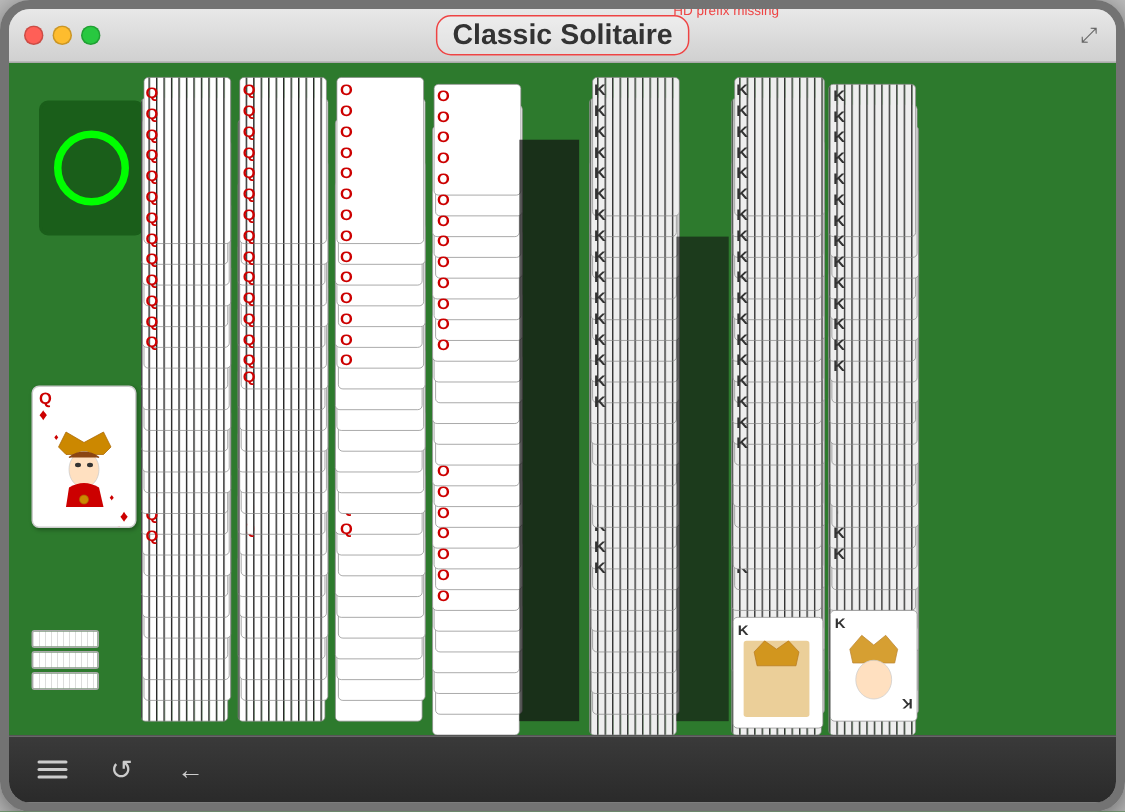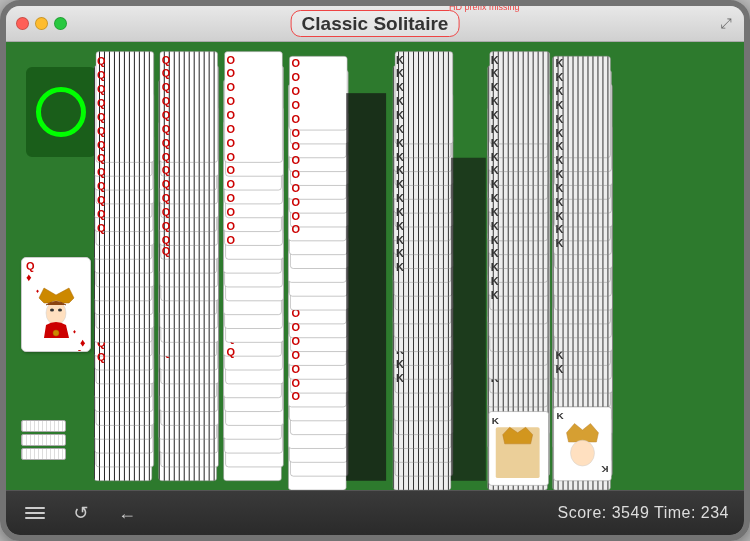--- a/index.html
+++ b/index.html
@@ -719,15 +719,14 @@
       <div class="toolbar-icon hamburger">
         <div class="hamburger-line"></div>
         <div class="hamburger-line"></div>
         <div class="hamburger-line"></div>
       </div>
 
       <div class="toolbar-icon refresh-icon">↺</div>
 
       <div class="toolbar-icon back-icon">←</div>
     </div>
-    <div class="toolbar-score">Score: 3549  Time: 234</div>
   </div>
 </div>
 
 </body></html>

